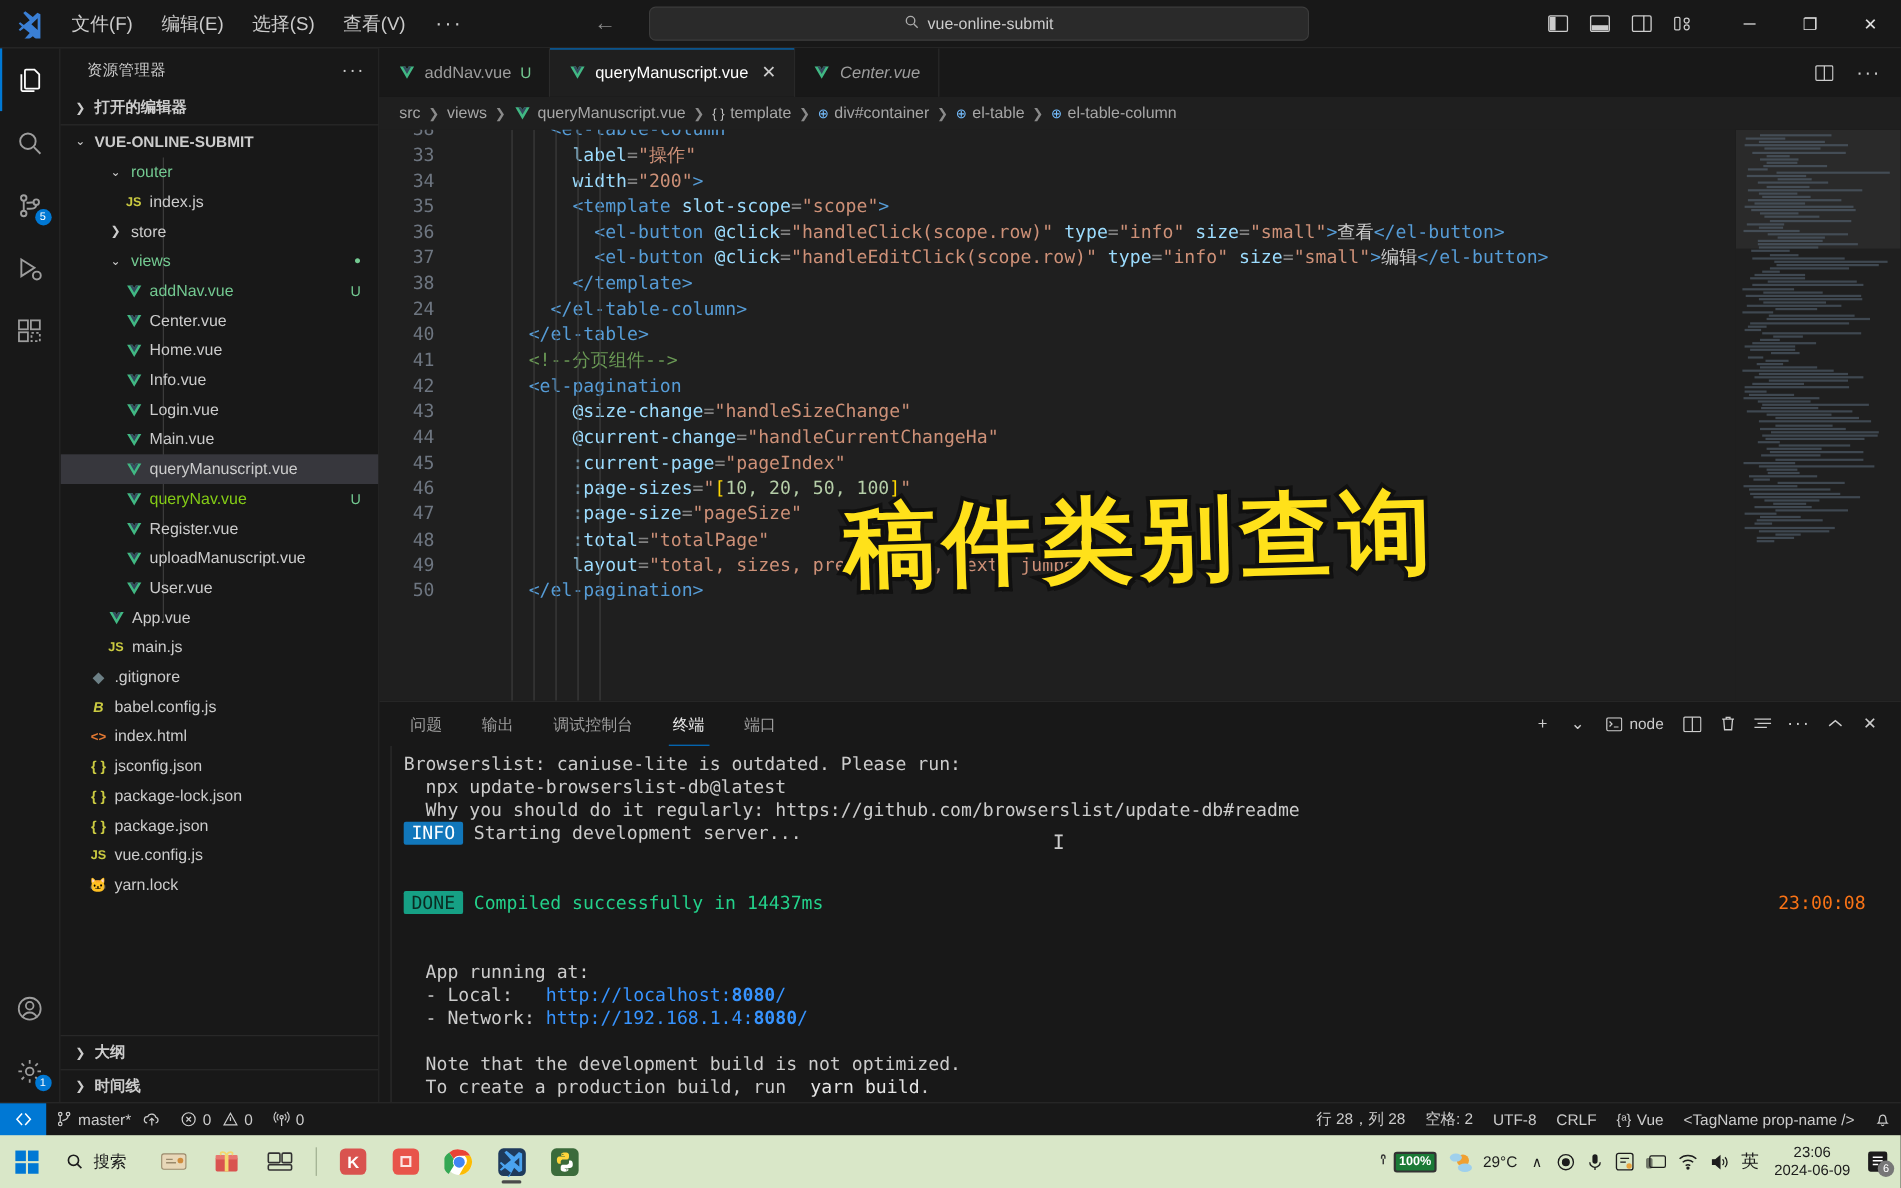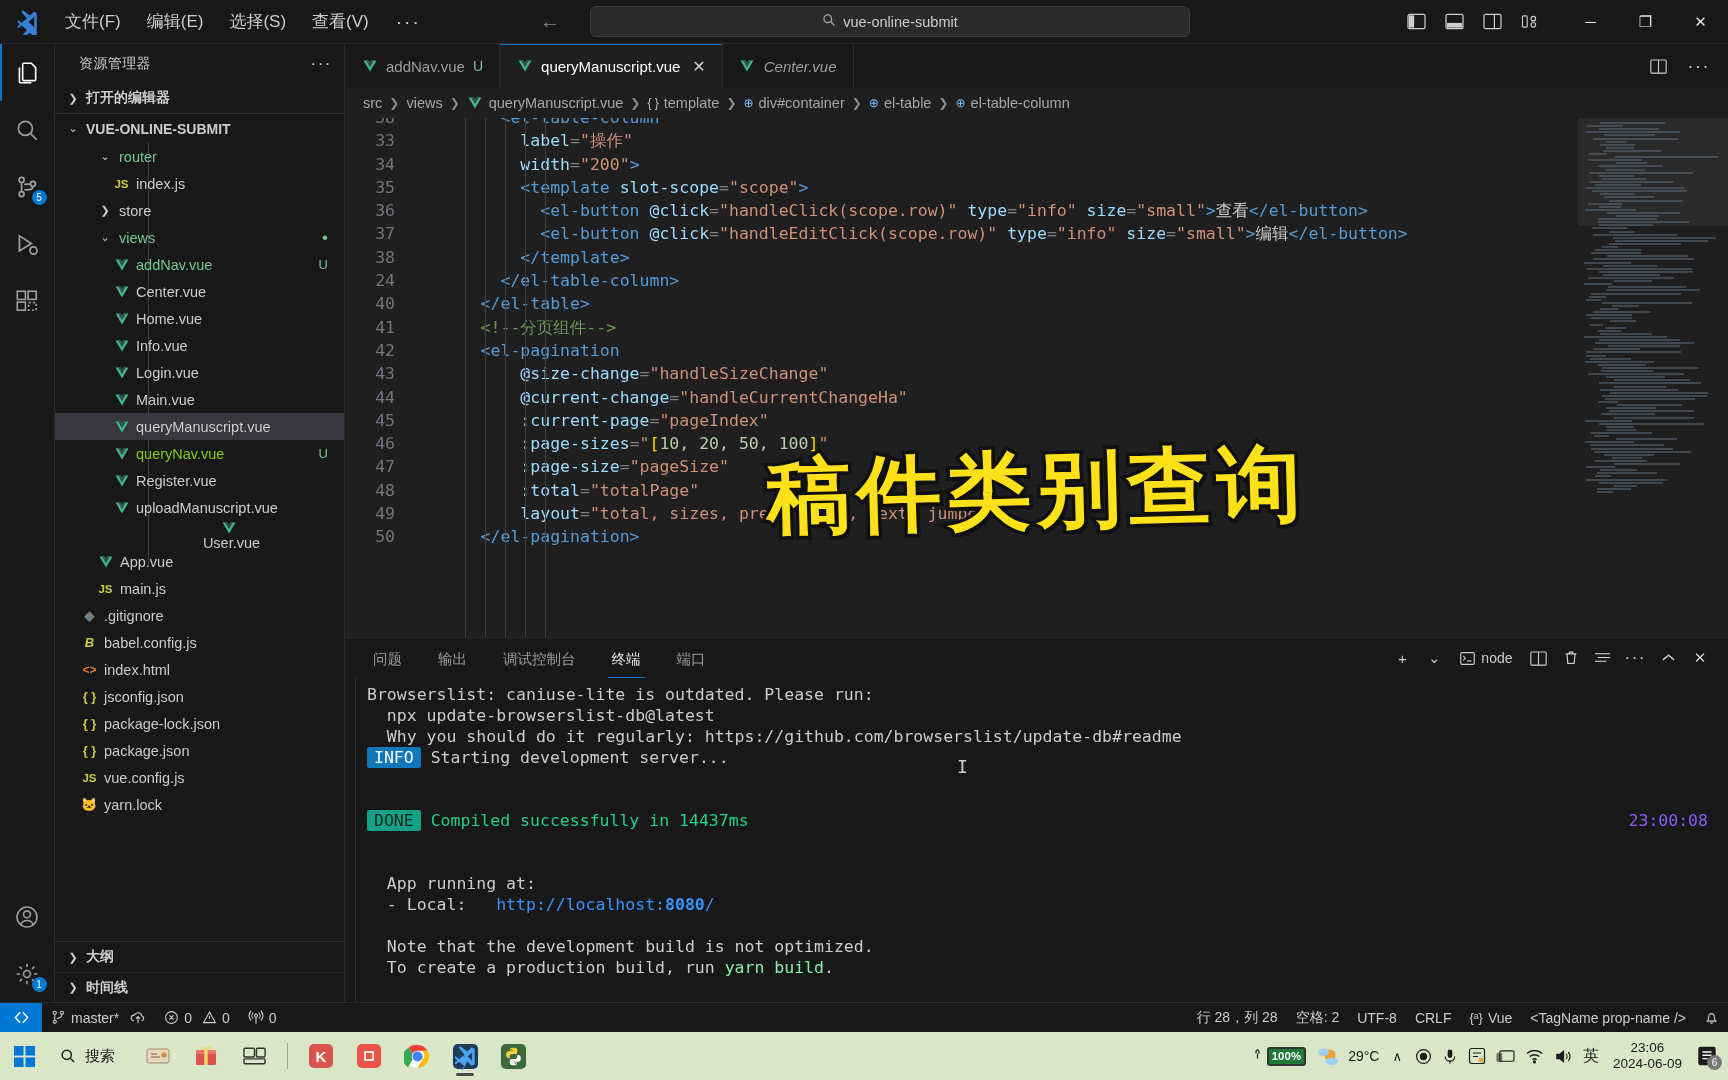--- a/index.html
+++ b/index.html
@@ -159,25 +159,25 @@
   .term {
     flex: 1 1 auto; position: relative; overflow: hidden; padding: 6px 0 0 18px;
     font-family: "DejaVu Sans Mono", "Liberation Mono", monospace;
     font-size: 16.5px; line-height: 21px; color: #cccccc;
   }
   .term .gutter { position: absolute; left: 10px; top: 0; bottom: 0; width: 1px; background: #2f2f2f; }
   .tline { white-space: pre; padding-left: 4px; }
   .chip { display: inline-block; padding: 0 7px; border-radius: 2px; color: #fff; font-weight: normal; }
   .chip.info { background: #1177bb; }
   .chip.done { background: #16a085; color: #0b2b22; }
-  .cy { color: #86efac; }
+  .cy { color: #e5e5e5; margin-left: 12px; }
   .gr { color: #23d18b; }
   .lk { color: #3794ff; }
   .lkb { color: #3794ff; font-weight: bold; }
-  .term-time { position: absolute; right: 20px; color: #8b5cf6; font-size: 16.5px; }
+  .term-time { position: absolute; right: 32px; color: #f97316; font-size: 16.5px; }
   .caret { position: absolute; color: #cccccc; font-size: 18px; }
 
   
   .statusbar {
     height: 30px; flex: 0 0 30px; background: #181818; display: flex; align-items: center;
     color: #cccccc; font-size: 14px; border-top: 1px solid #2b2b2b;
   }
   .sb-remote { width: 42px; height: 30px; background: #0078d4; display: flex; align-items: center; justify-content: center; color: #fff; font-size: 15px; }
   .sb-it { display: flex; align-items: center; gap: 5px; padding: 0 9px; height: 30px; white-space: nowrap; }
   .sb-right { margin-left: auto; display: flex; align-items: center; }
@@ -454,21 +454,21 @@
           </div>
           <div class="row" style="padding-left:58px;">
             <span class="ficon vue-ic">
               <svg viewBox="0 0 24 22">
                 <path fill="#41b883" d="M14.6 1.5 12 6 9.4 1.5H.9L12 20.5 23.1 1.5z"></path>
                 <path fill="#35495e" d="M14.6 1.5 12 6 9.4 1.5H5.3L12 13l6.7-11.5z"></path>
               </svg>
             </span>
             <span class="fname" style="">uploadManuscript.vue</span>
           </div>
-          <div class="row" style="padding-left:58px;flex-direction:column;">
+          <div class="row" style="padding-left:58px;">
             <span class="ficon vue-ic">
               <svg viewBox="0 0 24 22">
                 <path fill="#41b883" d="M14.6 1.5 12 6 9.4 1.5H.9L12 20.5 23.1 1.5z"></path>
                 <path fill="#35495e" d="M14.6 1.5 12 6 9.4 1.5H5.3L12 13l6.7-11.5z"></path>
               </svg>
             </span>
             <span class="fname" style="">User.vue</span>
           </div>
           <div class="row" style="padding-left:42px;">
             <span class="ficon vue-ic">
@@ -815,20 +815,21 @@
             <div class="tline">  npx update-browserslist-db@latest</div>
             <div class="tline">  Why you should do it regularly: https://github.com/browserslist/update-db#readme</div>
             <div class="tline"><span class="chip info">INFO</span><span> Starting development server...</span></div>
             <div class="tline">&nbsp;</div>
             <div class="tline">&nbsp;</div>
             <div class="tline"><span class="chip done">DONE</span> <span class="gr">Compiled successfully in 14437ms</span><span class="term-time">23:00:08</span></div>
             <div class="tline">&nbsp;</div>
             <div class="tline">&nbsp;</div>
             <div class="tline">  App running at:</div>
             <div class="tline">  - Local:   <span class="lk">http://localhost:<b class="lkb">8080</b>/</span></div>
+            <div class="tline">  - Network: <span class="lk">http://192.168.1.4:<b class="lkb">8080</b>/</span></div>
             <div class="tline">&nbsp;</div>
             <div class="tline">  Note that the development build is not optimized.</div>
             <div class="tline">  To create a production build, run <span class="cy">yarn build</span>.</div>
           </div>
       </div>
     </div>
   </div>
 
   <div class="statusbar">
     <div class="sb-remote">

